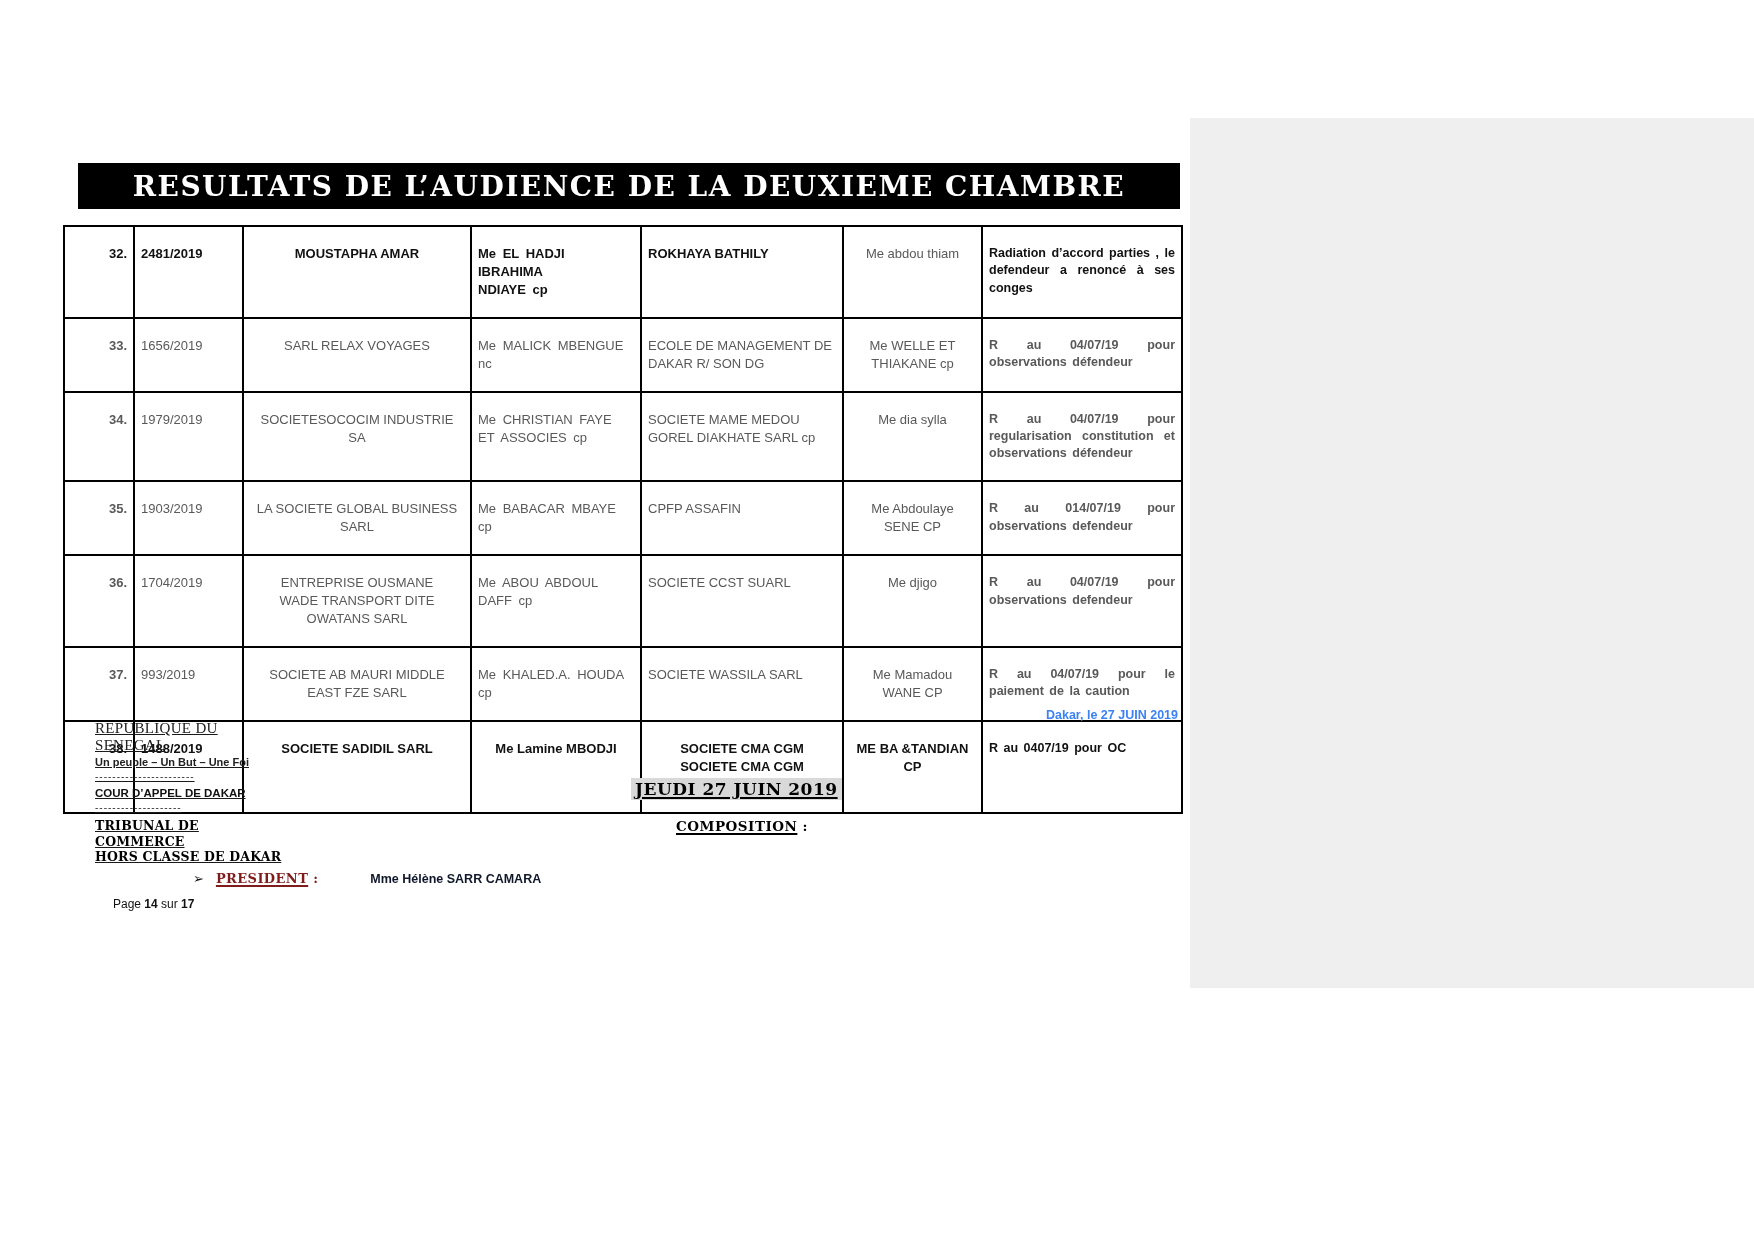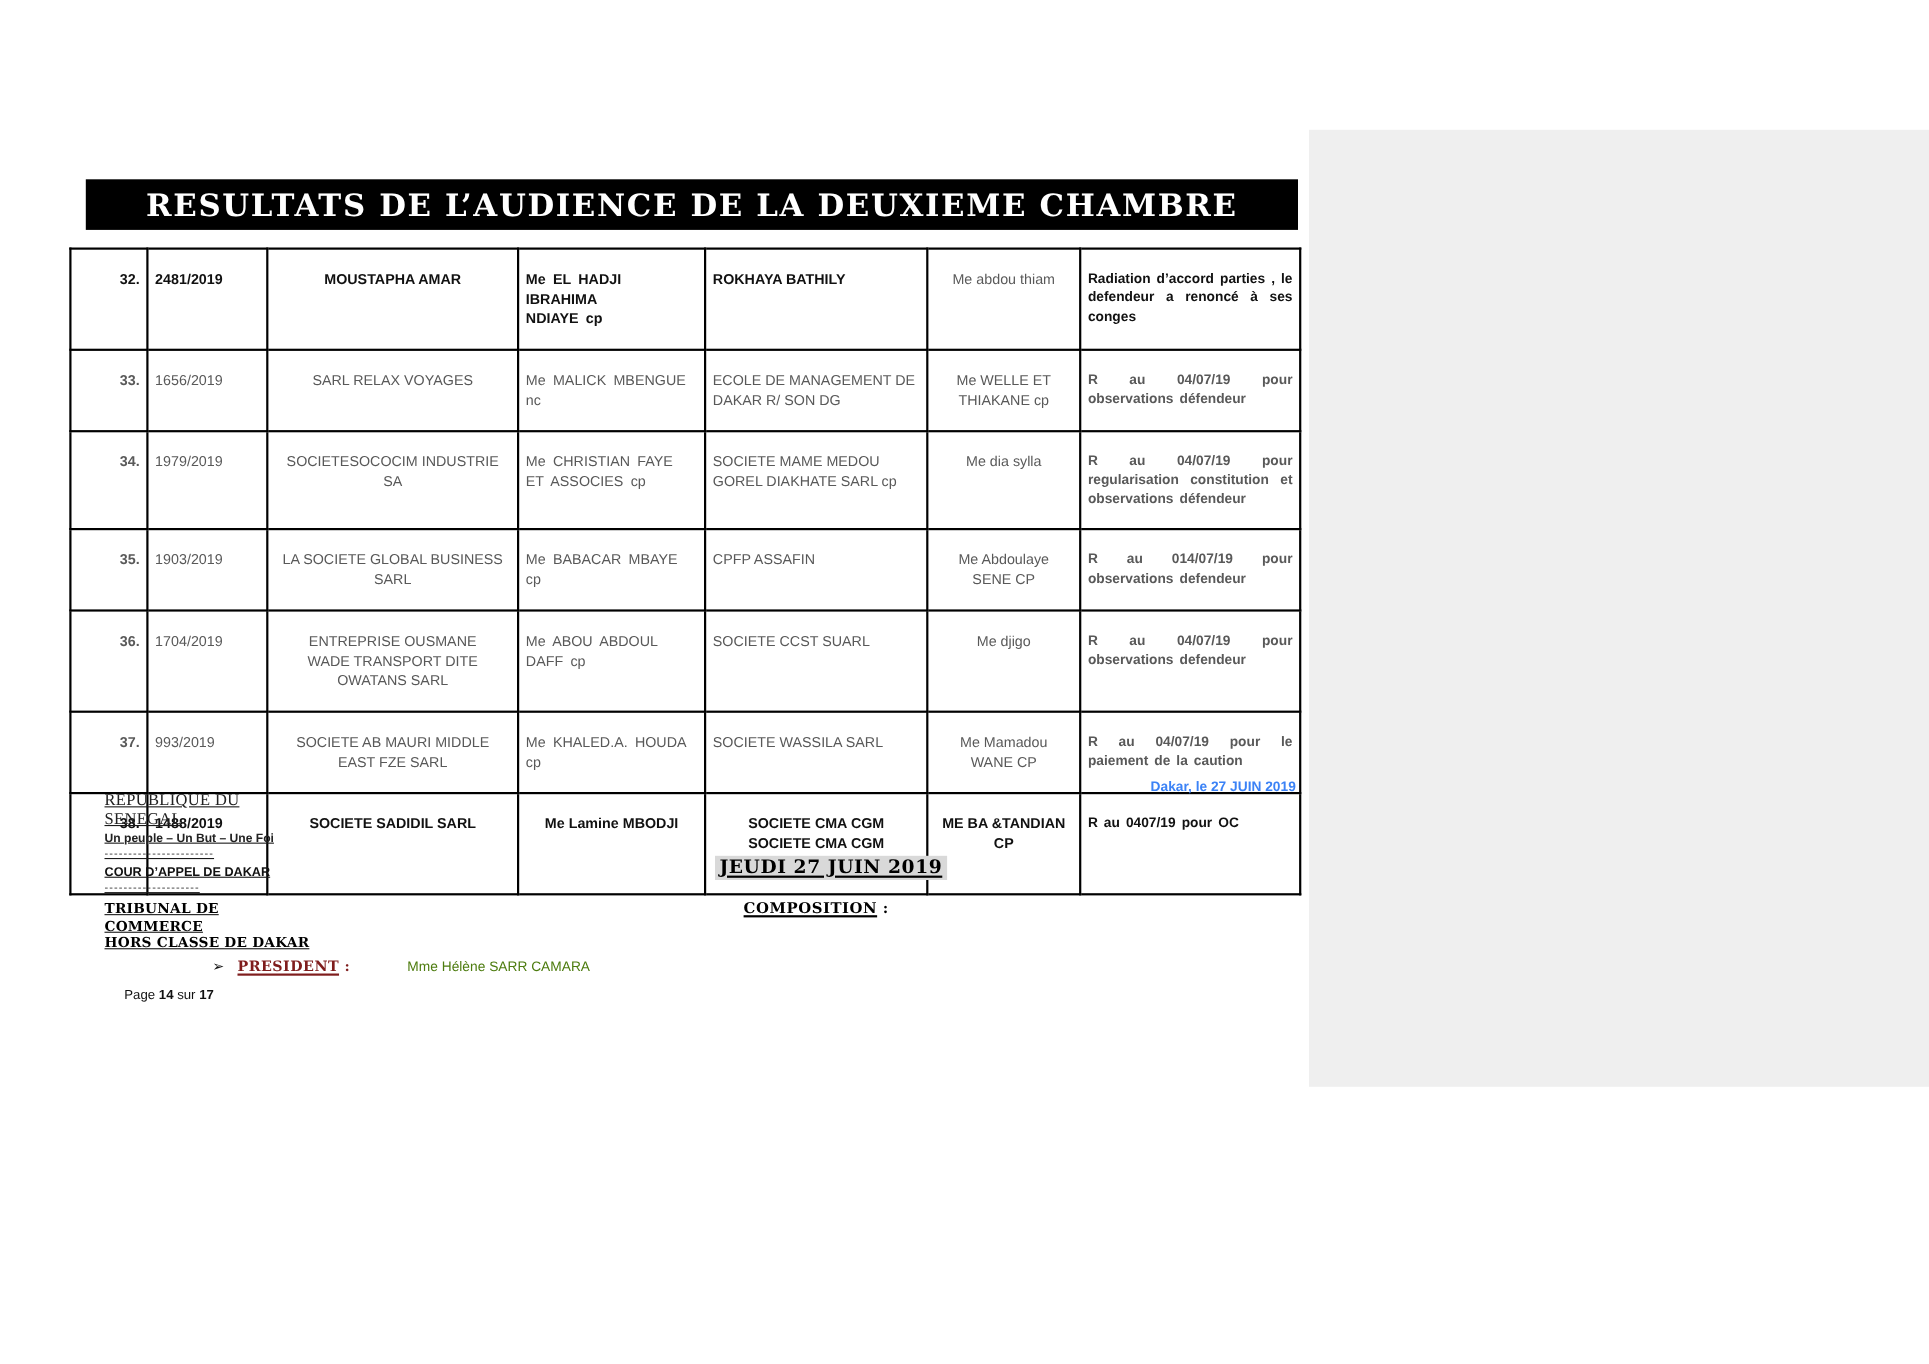--- a/index.html
+++ b/index.html
@@ -56,42 +56,42 @@
   .lh-court{font-size:11.5px;font-weight:700;color:#111;margin-top:5px;}
   .lh-tribunal{
     font-family:"DejaVu Serif", serif;font-weight:700;font-size:12.5px;color:#000;
     margin-top:5px;line-height:1.25;letter-spacing:0.2px;
   }
   .date-place{
     position:absolute;left:1020px;top:708px;width:158px;text-align:right;
     font-size:12.5px;font-weight:600;color:#3b82f6;
   }
   .session-date{
-    position:absolute;left:650px;top:778px;
+    position:absolute;left:631px;top:778px;
     font-family:"DejaVu Serif", serif;font-weight:700;font-size:17px;color:#000;
     background:#d9d9d9;padding:1px 4px;letter-spacing:0.5px;
     text-decoration:underline;text-decoration-thickness:2px;text-underline-offset:2px;
   }
   .composition{
     position:absolute;left:676px;top:818px;
     font-family:"DejaVu Serif", serif;font-weight:700;font-size:13.5px;color:#000;
     letter-spacing:0.5px;
   }
   .composition .u{text-decoration:underline;text-decoration-thickness:1.5px;text-underline-offset:2px;}
   .president-row{
     position:absolute;left:193px;top:871px;display:flex;align-items:baseline;
   }
   .bullet-arrow{font-size:13px;color:#111;margin-right:12px;}
   .president-label{
     font-family:"DejaVu Serif", serif;font-weight:700;font-size:13px;color:#7f1d1d;
     letter-spacing:0.4px;
   }
   .president-label .u{text-decoration:underline;text-decoration-thickness:1.5px;text-underline-offset:2px;}
   .president-name{
-    font-size:12.5px;font-weight:400;color:#4d7c0f;margin-left:52px;
+    font-size:12.5px;font-weight:700;color:#0f172a;margin-left:52px;
   }
   .page-indicator{
     position:absolute;left:113px;top:897px;font-size:12px;color:#111;
   }
   .page-indicator b{font-weight:700;}
 </style>
 </head>
 <body>
 
 <div>

